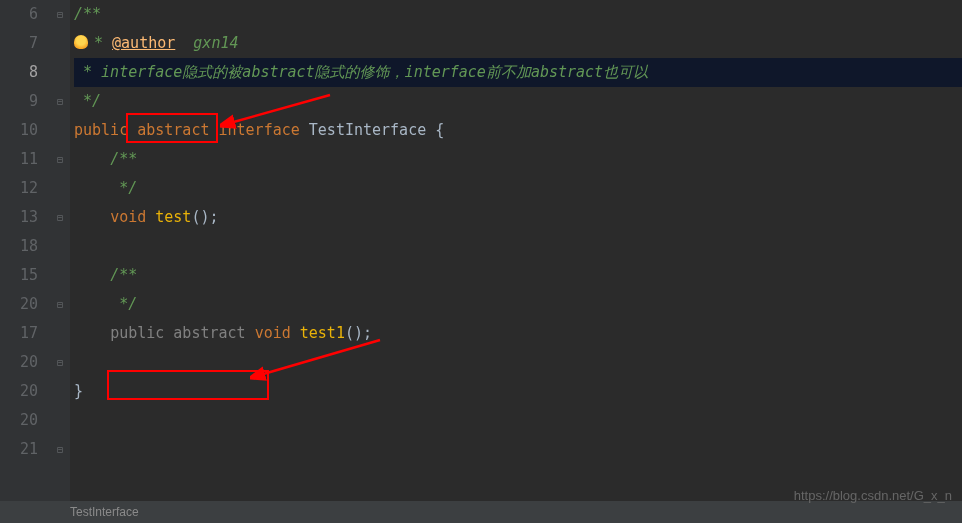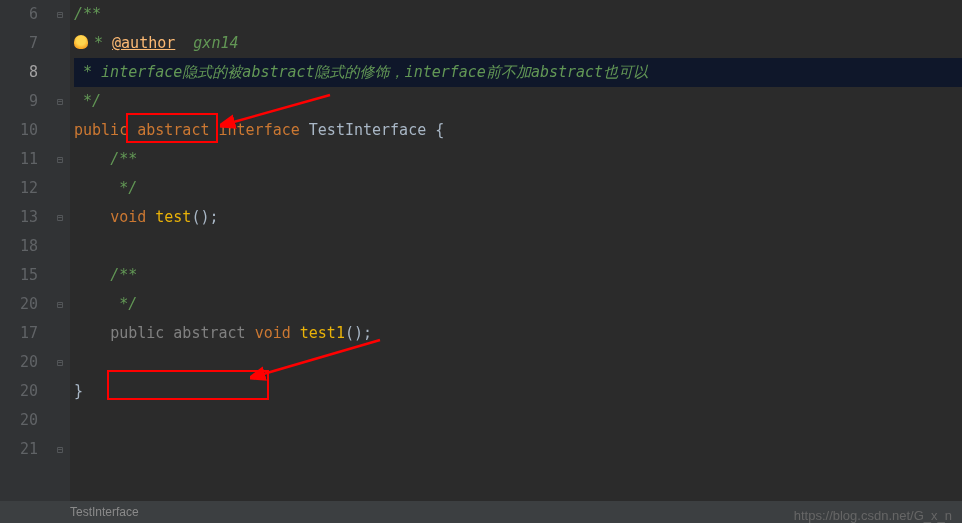--- a/index.html
+++ b/index.html
@@ -95,21 +95,21 @@
   height: 22px;
   background: #3c3f41;
   color: #8a8a8a;
   font-size: 12px;
   padding-left: 70px;
   line-height: 22px;
   font-family: sans-serif;
 }
 .watermark {
   position: absolute;
-  bottom: 0;
+  bottom: 20px;
   right: 10px;
   color: #666;
   font-size: 13px;
   font-family: sans-serif;
 }
 .line-num-current { color: #a4a3a3; }
 </style>
 </head>
 <body>
 

